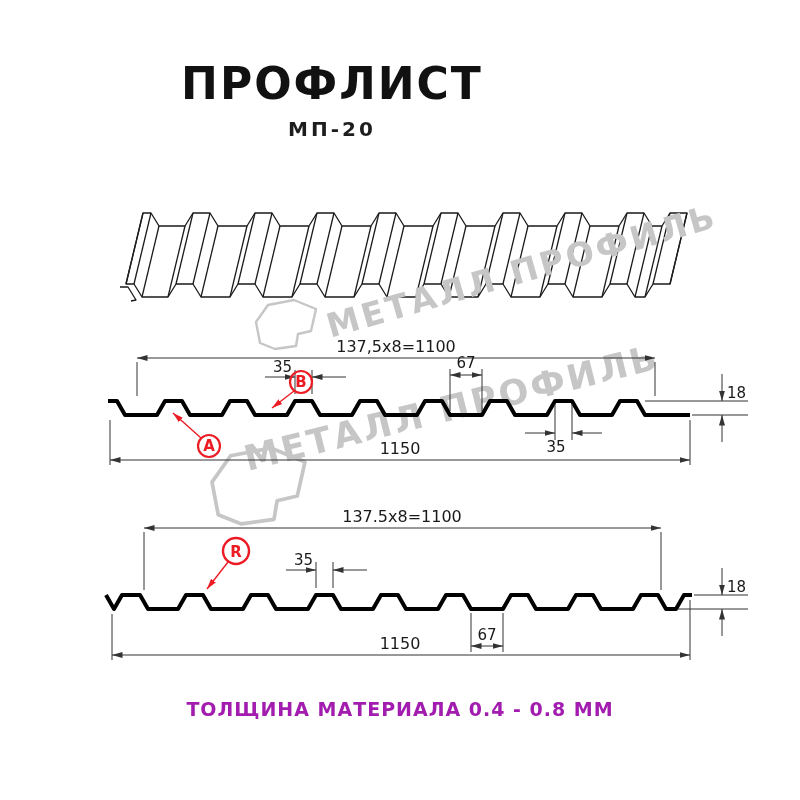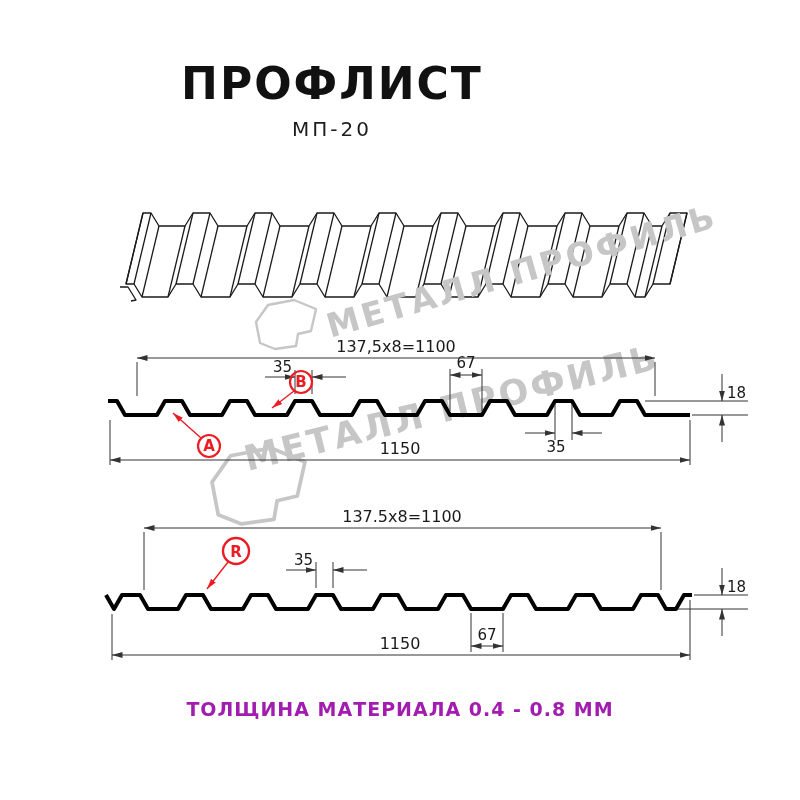--- a/index.html
+++ b/index.html
@@ -2,21 +2,21 @@
 <html><head>
 <meta charset="utf-8">
 <style>
   html,body{margin:0;padding:0;}
   body{
     width:800px;height:800px;background:#ffffff;position:relative;overflow:hidden;
     font-family:"DejaVu Sans","Liberation Sans",sans-serif;color:#1a1a1a;
   }
   .title-block{position:absolute;top:58px;left:0;width:664px;text-align:center;}
   .main-title{font-size:44px;font-weight:bold;letter-spacing:2px;color:#111;}
-  .model-title{margin-top:8px;font-size:20px;font-weight:normal;letter-spacing:3px;color:#1d1d1d;}
+  .model-title{margin-top:8px;font-size:20px;font-weight:bold;letter-spacing:3px;color:#1d1d1d;}
   .footer-note{position:absolute;top:698px;left:0;width:800px;text-align:center;
     font-size:19px;font-weight:bold;letter-spacing:1px;color:#a21caf;}
   .layer{position:absolute;left:0;top:0;width:800px;height:800px;}
   .wm-text{position:absolute;font-size:33px;font-weight:bold;letter-spacing:3px;
     color:#c6c6c6;white-space:nowrap;transform-origin:left top;}
   #wm1{left:322px;top:308px;transform:rotate(-16deg);}
   #wm2{left:240px;top:440px;font-size:35px;transform:rotate(-14deg);}
   svg{position:absolute;left:0;top:0;}
   .sheet-line{stroke:#1a1a1a;stroke-width:1.3;fill:none;stroke-linejoin:round;}
   .sheet-fill{stroke:#1a1a1a;stroke-width:1.3;fill:#ffffff;stroke-linejoin:round;}

